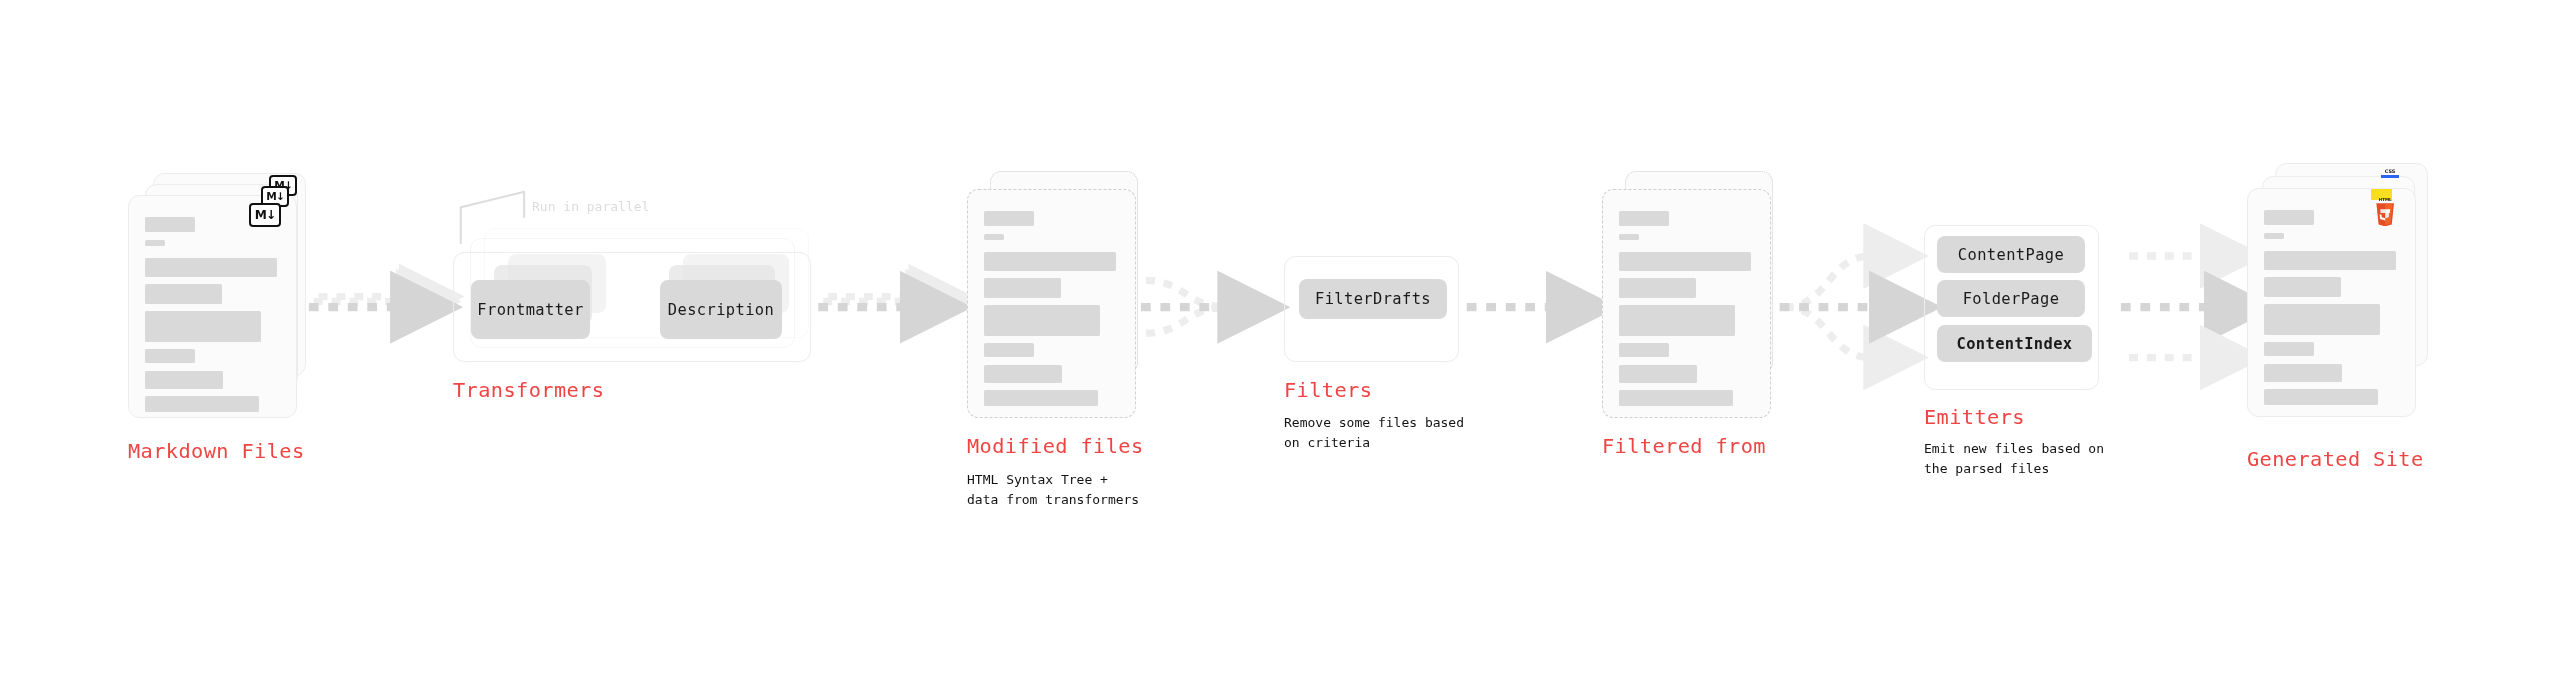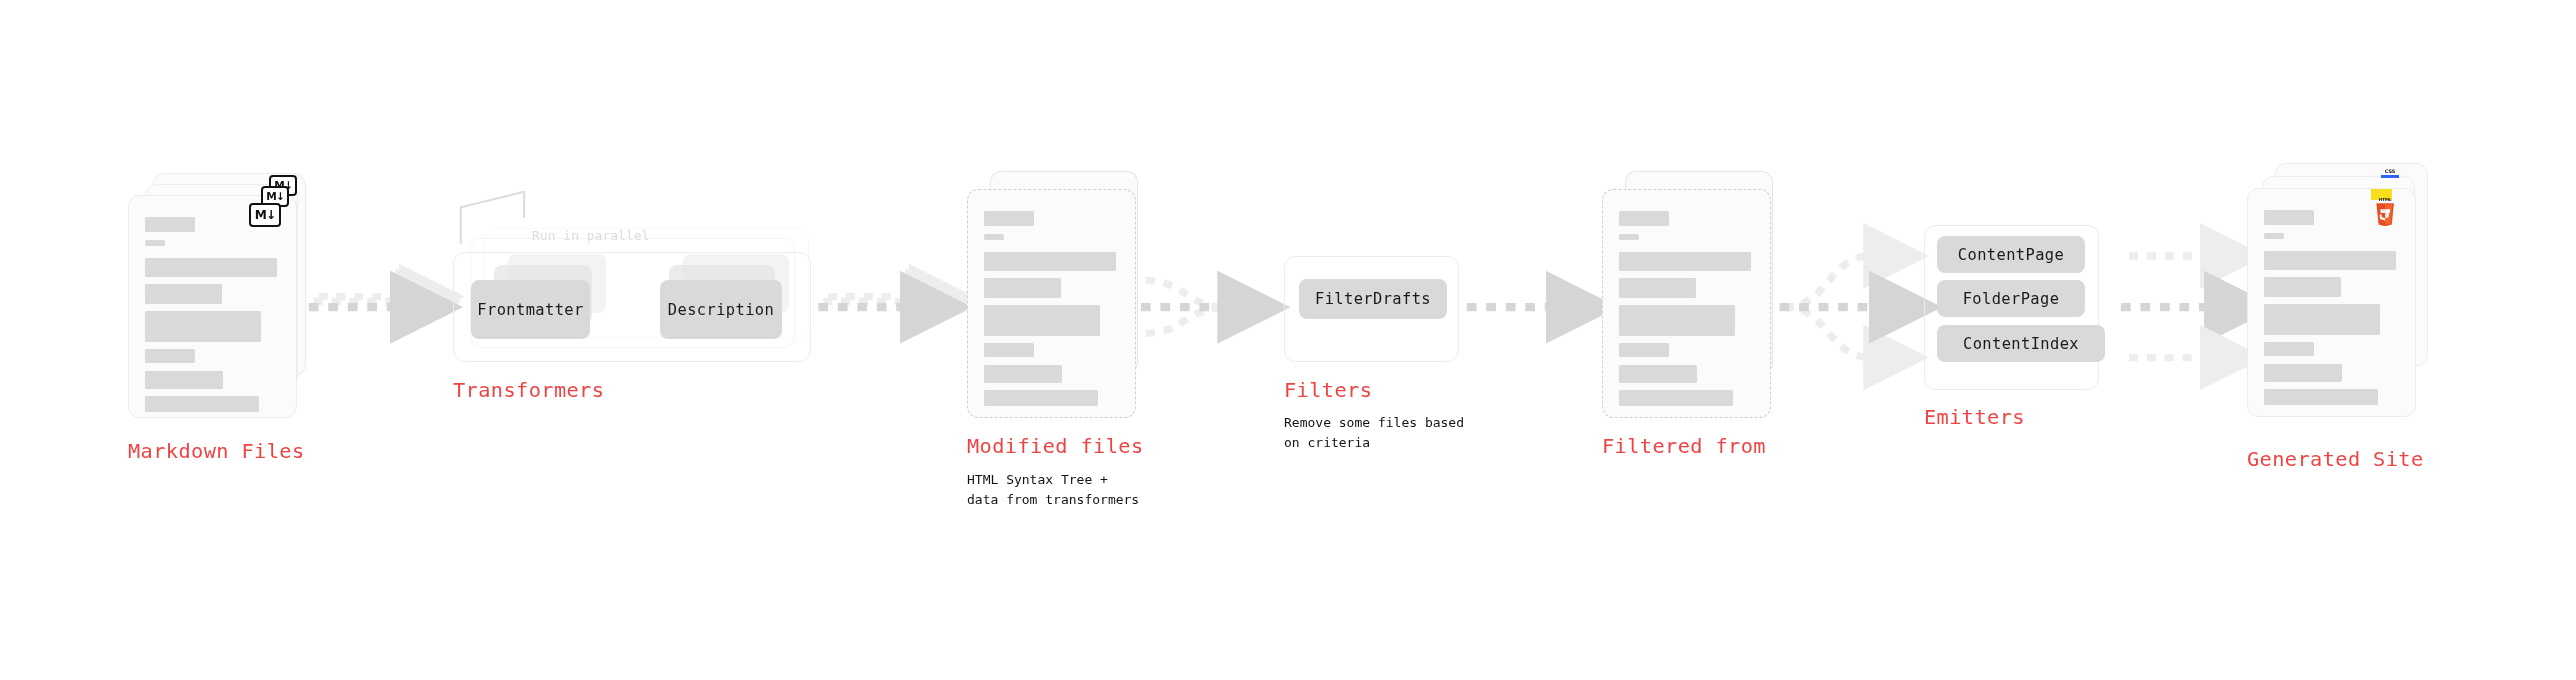--- a/index.html
+++ b/index.html
@@ -193,21 +193,21 @@
     <div class="pill ghost-b" style="left:683px;top:254px;width:106px;height:59px;"></div>
     <div class="pill ghost-a" style="left:669px;top:265px;width:106px;height:59px;"></div>
     <div class="pill" style="left:660px;top:280px;width:122px;height:59px;">Description</div>
 
     <svg class="arrows" viewBox="0 0 3170 838">
       <path d="M762,305 L800,305" stroke="#e9e9e9" stroke-width="3" fill="none" marker-end="url(#ahf)"></path>
       <path d="M752,322 L790,322" stroke="#e4e4e4" stroke-width="3" fill="none" marker-end="url(#ahf)"></path>
       <path d="M738,345 L790,345" stroke="#d5d5d5" stroke-width="3" fill="none" marker-end="url(#ah)"></path>
     </svg>
 
-    <div class="runlabel" style="left:532px;top:199px;margin-top:29px;">Run in parallel</div>
+    <div class="runlabel" style="left:532px;top:199px;">Run in parallel</div>
   </div>
   <div class="title" style="left:453px;top:378px;">Transformers</div>
 
   <div class="doc-stack">
     <div class="doc dotted" style="left:990px;top:171px;width:148px;height:203px;"></div>
     <div class="doc dashed" style="left:967px;top:189px;width:169px;height:229px;">
       <div class="bars">
         <div class="bar" style="width:50px;height:15.4px;"></div>
         <div class="bar" style="width:19.5px;height:6.5px;margin-bottom:11.4px;"></div>
         <div class="bar" style="width:132px;height:19.5px;"></div>
@@ -245,23 +245,25 @@
         <div class="bar" style="width:114px;height:16.3px;"></div>
       </div>
     </div>
   </div>
   <div class="title" style="left:1602px;top:434px;">Filtered from</div>
 
   <div class="node">
     <div class="outline-box" style="left:1924px;top:225px;width:175px;height:165px;"></div>
     <div class="pill" style="left:1937px;top:236px;width:148px;height:37px;">ContentPage</div>
     <div class="pill" style="left:1937px;top:280px;width:148px;height:37px;">FolderPage</div>
-    <div class="pill" style="left:1937px;top:325px;width:168px;height:37px;">ContentIndex</div>
+    <div class="pill" style="left:1937px;top:325px;width:155px;height:37px;font-weight:bold;">ContentIndex</div>
   </div>
   <div class="title" style="left:1924px;top:405px;">Emitters</div>
+  <div class="subtitle" style="left:1924px;top:439px;">Emit new files based on
+the parsed files</div>
 
   <div class="doc-stack">
     <div class="doc" style="left:2275px;top:163px;width:153px;height:203px;"></div>
     <div class="doc" style="left:2262px;top:176px;width:153px;height:203px;"></div>
     <div class="doc" style="left:2247px;top:188px;width:169px;height:229px;">
       <div class="bars">
         <div class="bar" style="width:50px;height:15.4px;"></div>
         <div class="bar" style="width:19.5px;height:6.5px;margin-bottom:11.4px;"></div>
         <div class="bar" style="width:132px;height:19.5px;"></div>
         <div class="bar" style="width:77px;height:19.5px;"></div>

